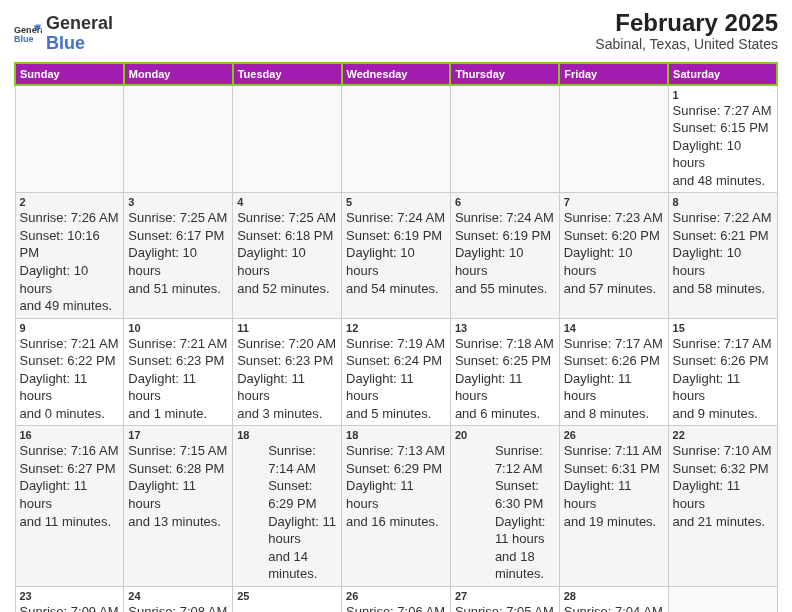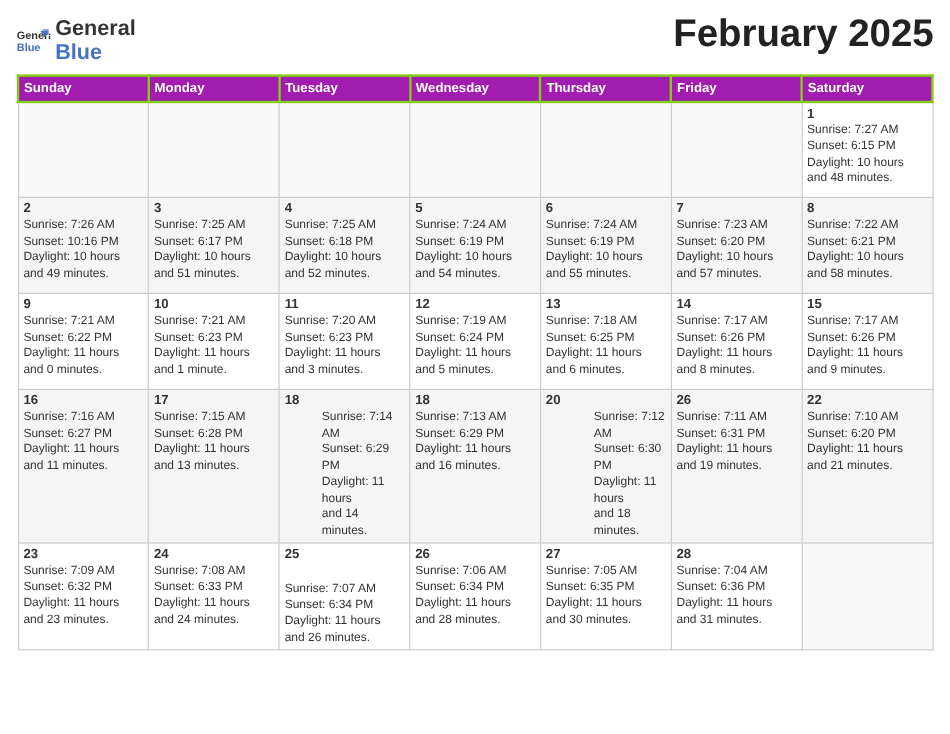--- a/index.html
+++ b/index.html
@@ -35,21 +35,21 @@
     }
     .logo-icon {
       width: 28px;
       height: 28px;
       margin-right: 4px;
     }
     .title-block {
       text-align: right;
     }
     .month-title {
-      font-size: 32px;
+      font-size: 24px;
       font-weight: bold;
       color: #222;
       line-height: 1.1;
     }
     .subtitle {
       font-size: 14px;
       color: #444;
     }
     table {
       width: 100%;
@@ -77,21 +77,21 @@
     tbody tr:nth-child(even) td {
       background: #f5f5f5;
     }
     .day-num {
       font-size: 11px;
       font-weight: bold;
       display: block;
       margin-bottom: 1px;
     }
     .day-info {
-      font-size: 10px;
+      font-size: 13px;
       line-height: 1.35;
       color: #333;
     }
     td.empty {
       background: #f9f9f9;
     }
   </style>
 </head>
 <body>
 
@@ -104,20 +104,21 @@
         <polygon points="28,8 38,8 33,16" fill="#4472c4"></polygon>
         <polygon points="30,6 38,6 38,14" fill="#4472c4" opacity="0.6"></polygon>
       </svg>
       <div>
         <div class="logo-text" style="color:#333;">General</div>
         <div class="logo-text" style="color:#4472c4;">Blue</div>
       </div>
     </div>
     <div class="title-block">
       <div class="month-title">February 2025</div>
+      <div class="subtitle">Sabinal, Texas, United States</div>
     </div>
   </div>
 
   <table>
     <thead>
       <tr>
         <th>Sunday</th>
         <th>Monday</th>
         <th>Tuesday</th>
         <th>Wednesday</th>
@@ -283,21 +284,21 @@
           <td>
             <span class="day-num">26</span>
             <div class="day-info" style="white-space: pre-wrap;">Sunrise: 7:11 AM
 Sunset: 6:31 PM
 Daylight: 11 hours
 and 19 minutes.</div>
           </td>
           <td>
             <span class="day-num">22</span>
             <div class="day-info" style="white-space: pre-wrap;">Sunrise: 7:10 AM
-Sunset: 6:20 PM
+Sunset: 6:32 PM
 Daylight: 11 hours
 and 21 minutes.</div>
           </td>
         </tr>
         <tr>
           <td>
             <span class="day-num">23</span>
             <div class="day-info" style="white-space: pre-wrap;">Sunrise: 7:09 AM
 Sunset: 6:32 PM
 Daylight: 11 hours

